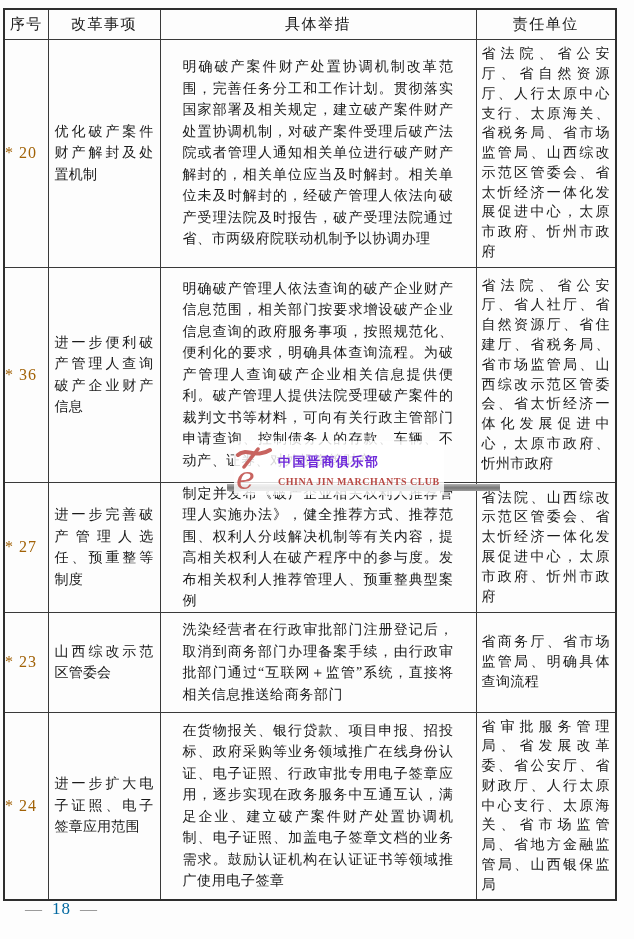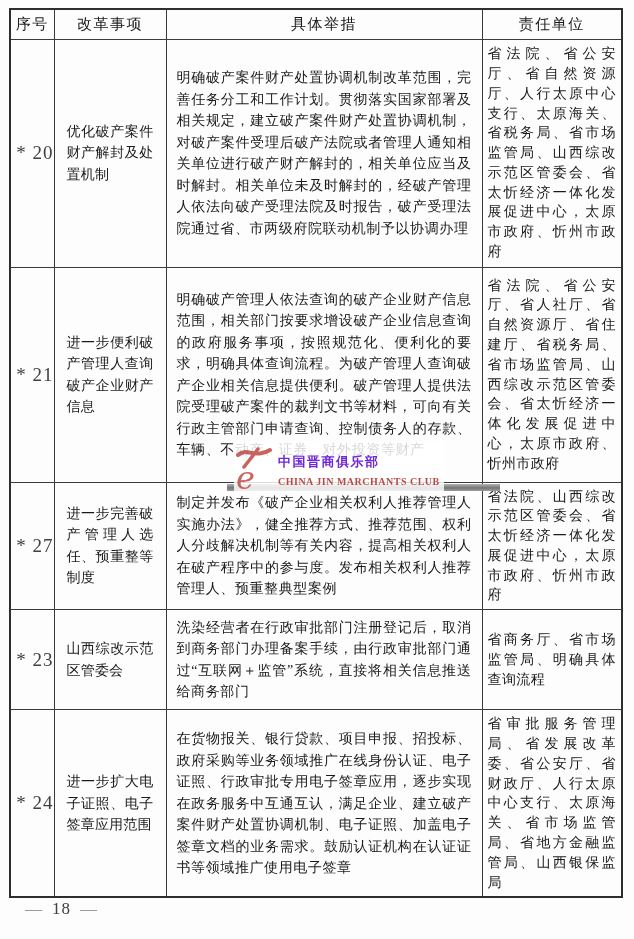--- a/index.html
+++ b/index.html
@@ -6,21 +6,21 @@
   html,body { width:634px; height:939px; }
   body {
     position:relative;
     width:634px; height:939px;
     background:#fdfdfd;
     font-family:"Liberation Serif","DejaVu Serif",serif;
     color:#1a1a1a;
     overflow:hidden;
   }
   table.doc-table {
-    position:absolute; left:9px; top:8px;
+    position:absolute; left:3px; top:8px;
     width:612px;
     border-collapse:collapse; table-layout:fixed;
     border:2px solid #2e2e2e;
   }
   .doc-table th, .doc-table td {
     border:1.5px solid #3a3a3a;
     vertical-align:middle;
   }
   .doc-table th {
     height:30px;
@@ -30,34 +30,34 @@
     text-align:center;
   }
   col.c-no{width:44px;} col.c-item{width:112px;} col.c-measures{width:316px;} col.c-units{width:140px;}
   tr.hr  { height:30px; }
   tr.r0  { height:228px; }
   tr.r1  { height:215px; }
   tr.r2  { height:122px; }
   tr.r3  { height:100px; }
   tr.r4  { height:187px; }
   td.cell-no {
-    text-align:right;
-    font-size:19px;
+    text-align:left;
+    font-size:16px;
     letter-spacing:1px;
-    color:#404040;
+    color:#a16207;
   }
   td.cell-item {
-    padding:0 12px;
+    padding:0 6px;
     text-align:justify;
     font-size:14px;
     line-height:21.5px;
     letter-spacing:0.2px;
   }
   td.cell-measures {
-    padding:0 10px;
+    padding:0 22px;
     text-align:justify;
     font-size:14px;
     line-height:21.5px;
     letter-spacing:0.6px;
   }
   td.cell-units {
     padding:4px 5px;
     text-align:justify;
     font-size:14px;
     line-height:19.8px;
@@ -88,21 +88,21 @@
     color:#b84a45; letter-spacing:0.5px;
     font-weight:bold;
   }
   
   .footer {
     position:absolute; left:16px; top:899px;
     font-size:17px; letter-spacing:1px;
     display:flex; align-items:center;
   }
   .footer .dash { color:#8a8a8a; padding:0 9px; }
-  .footer .pagenum { color:#404040; }
+  .footer .pagenum { color:#0369a1; }
 </style>
 </head>
 <body>
 
 <table class="doc-table">
   <colgroup>
     <col class="c-no">
       <col class="c-item">
       <col class="c-measures">
       <col class="c-units">
@@ -116,21 +116,21 @@
     </tr>
   </thead>
   <tbody>
     <tr class="r0">
       <td class="cell-no">* 20</td>
       <td class="cell-item">优化破产案件财产解封及处置机制</td>
       <td class="cell-measures">明确破产案件财产处置协调机制改革范围，完善任务分工和工作计划。贯彻落实国家部署及相关规定，建立破产案件财产处置协调机制，对破产案件受理后破产法院或者管理人通知相关单位进行破产财产解封的，相关单位应当及时解封。相关单位未及时解封的，经破产管理人依法向破产受理法院及时报告，破产受理法院通过省、市两级府院联动机制予以协调办理</td>
       <td class="cell-units">省法院、省公安厅、省自然资源厅、人行太原中心支行、太原海关、省税务局、省市场监管局、山西综改示范区管委会、省太忻经济一体化发展促进中心，太原市政府、忻州市政府</td>
     </tr>
     <tr class="r1">
-      <td class="cell-no">* 21</td>
+      <td class="cell-no">* 36</td>
       <td class="cell-item">进一步便利破产管理人查询破产企业财产信息</td>
       <td class="cell-measures">明确破产管理人依法查询的破产企业财产信息范围，相关部门按要求增设破产企业信息查询的政府服务事项，按照规范化、便利化的要求，明确具体查询流程。为破产管理人查询破产企业相关信息提供便利。破产管理人提供法院受理破产案件的裁判文书等材料，可向有关行政主管部门申请查询、控制债务人的存款、车辆、不动产、证券、对外投资等财产</td>
       <td class="cell-units">省法院、省公安厅、省人社厅、省自然资源厅、省住建厅、省税务局、省市场监管局、山西综改示范区管委会、省太忻经济一体化发展促进中心，太原市政府、忻州市政府</td>
     </tr>
     <tr class="r2">
       <td class="cell-no">* 27</td>
       <td class="cell-item">进一步完善破产管理人选任、预重整等制度</td>
       <td class="cell-measures">制定并发布《破产企业相关权利人推荐管理人实施办法》，健全推荐方式、推荐范围、权利人分歧解决机制等有关内容，提高相关权利人在破产程序中的参与度。发布相关权利人推荐管理人、预重整典型案例</td>
       <td class="cell-units">省法院、山西综改示范区管委会、省太忻经济一体化发展促进中心，太原市政府、忻州市政府</td>
     </tr>

